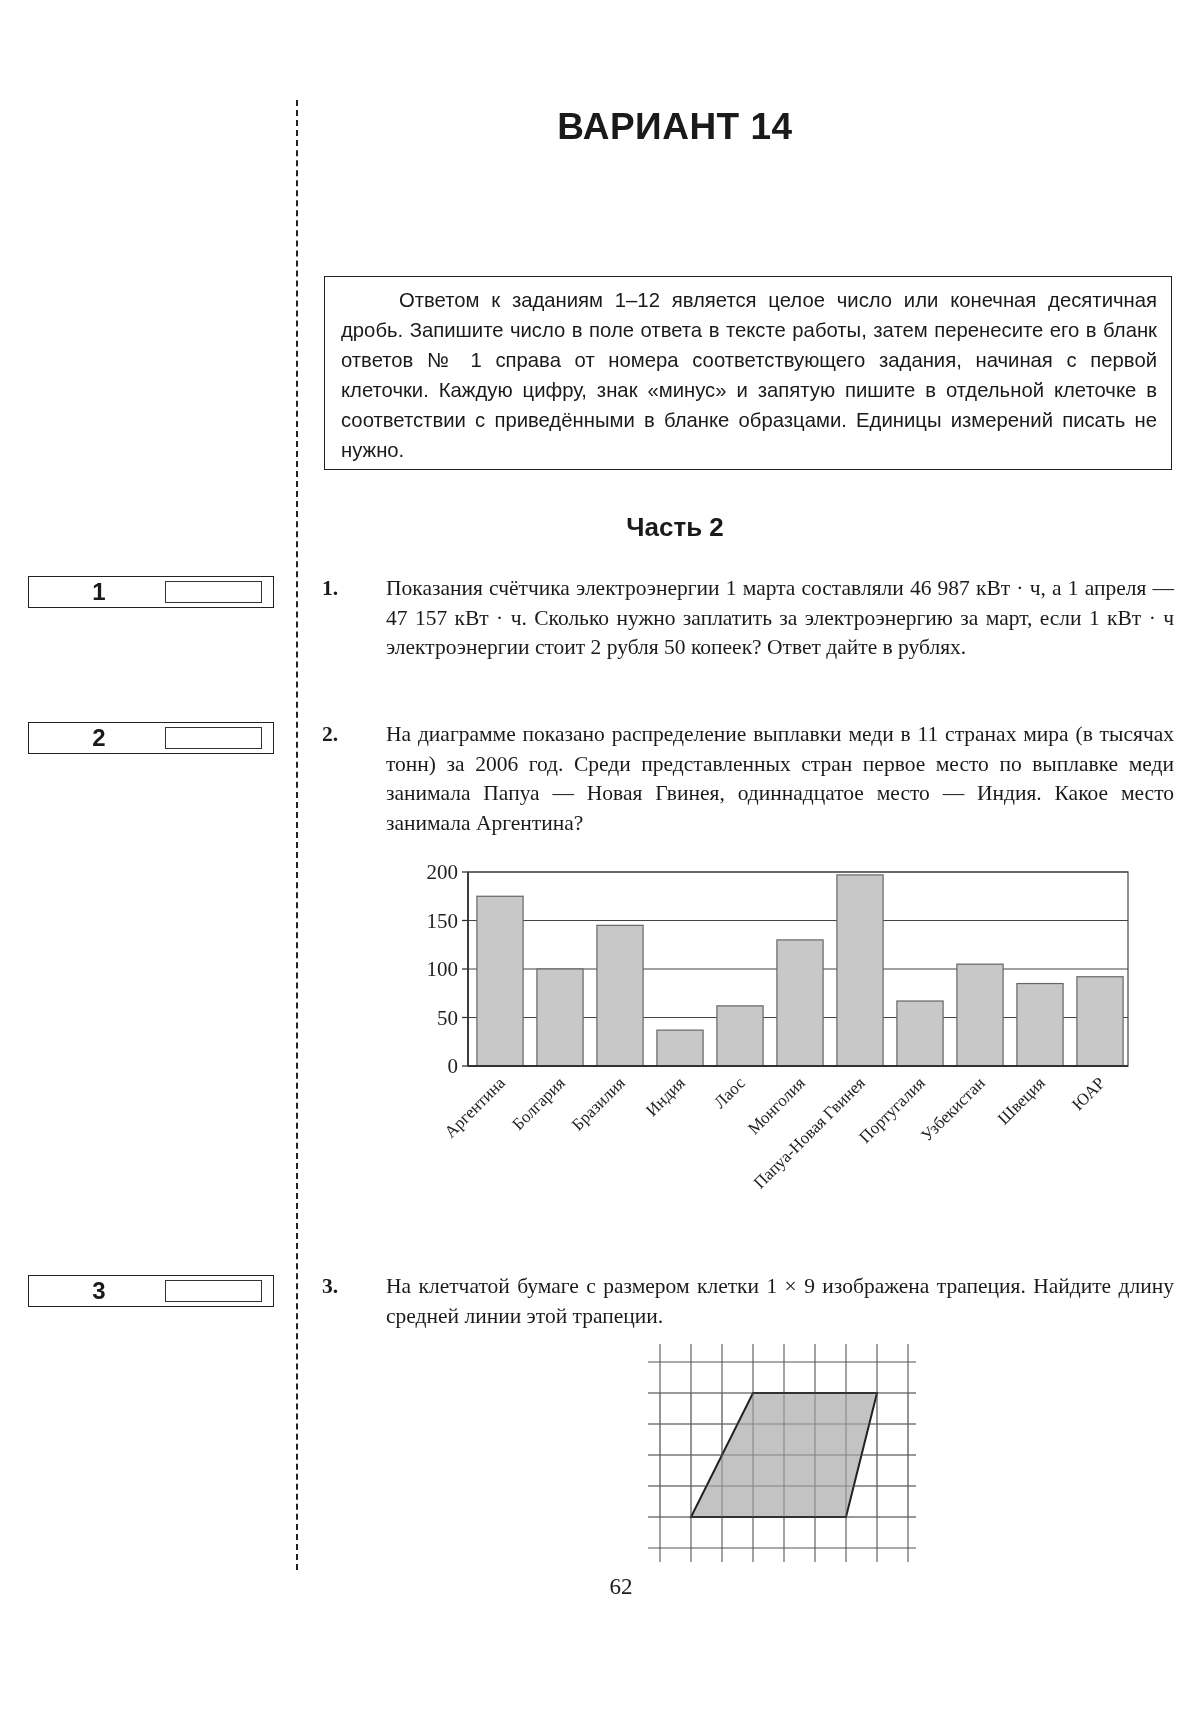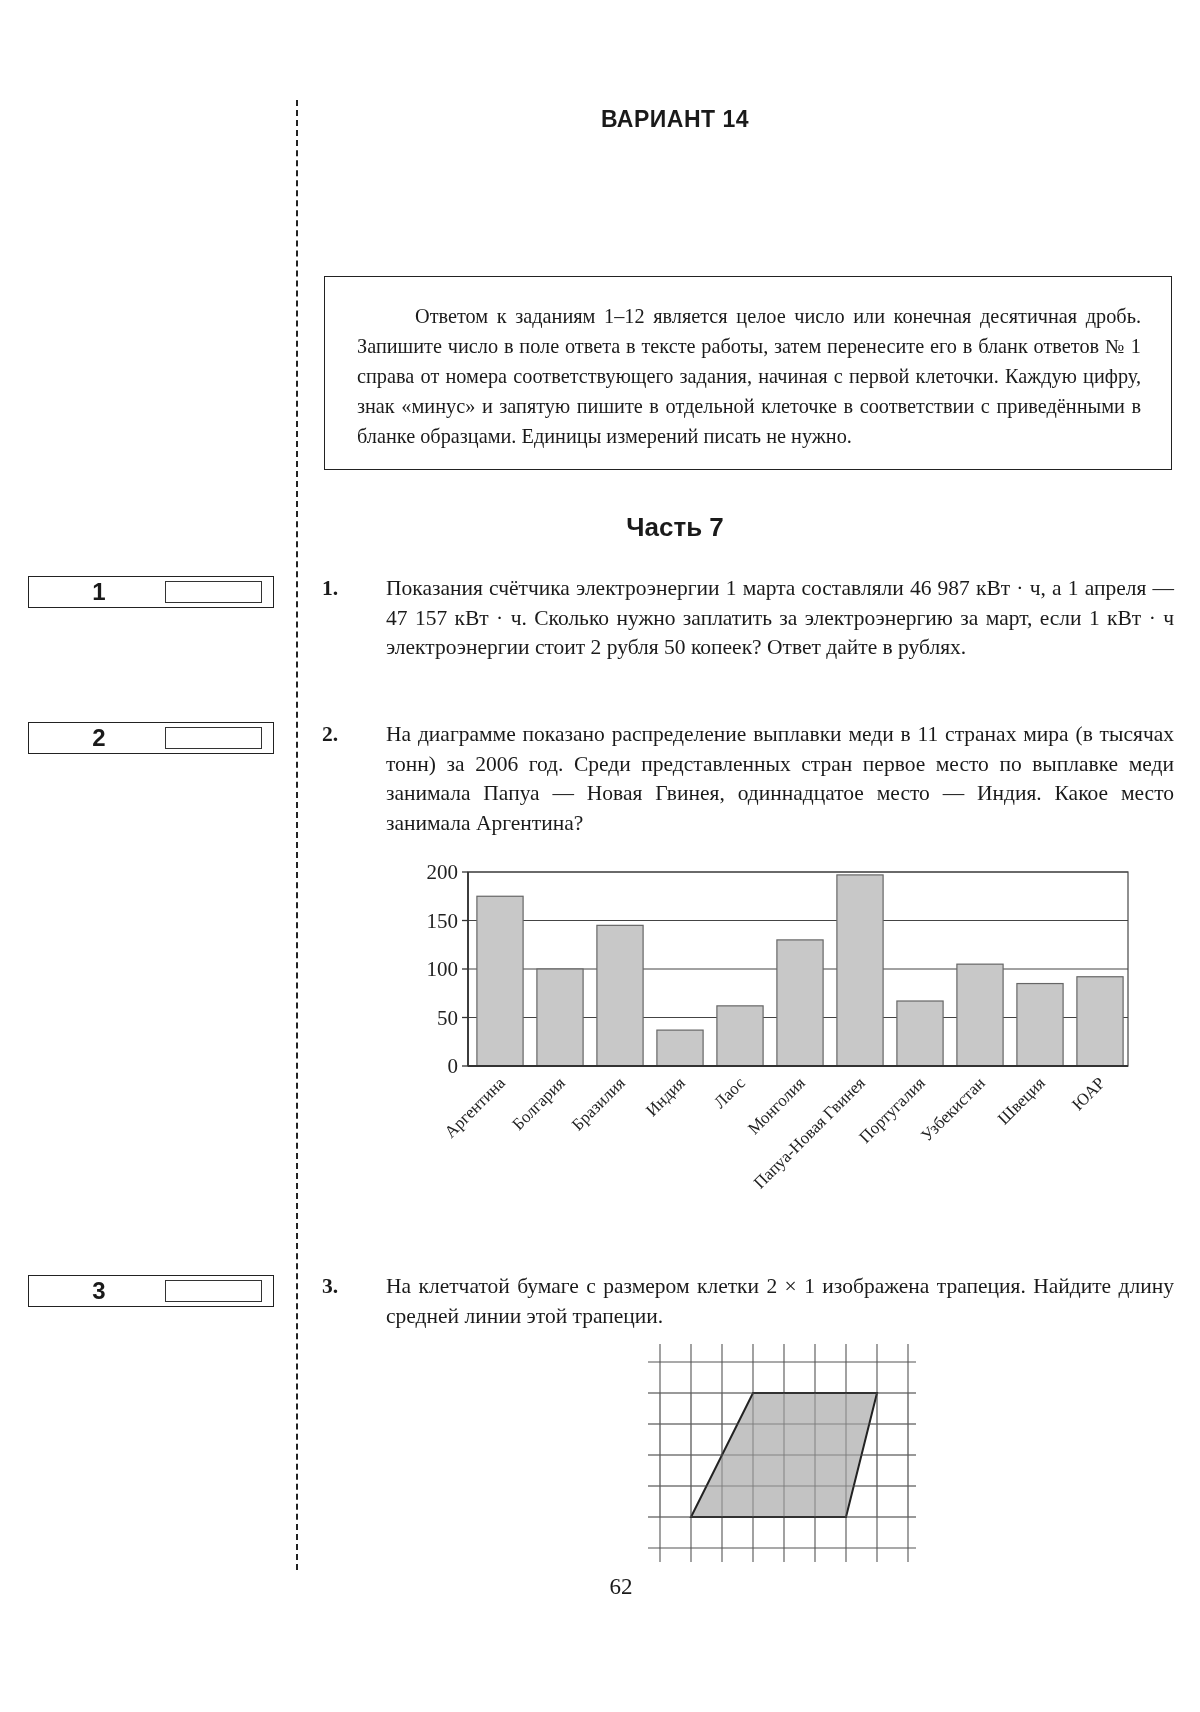--- a/index.html
+++ b/index.html
@@ -1,25 +1,25 @@
 <!DOCTYPE html>
 <html><head>
   <meta charset="utf-8">
   <style>
     html, body { margin: 0; padding: 0; background: #ffffff; }
     body { width: 1200px; height: 1712px; position: relative; overflow: hidden; color: #1a1a1a; }
 
     .cutline { position: absolute; left: 296px; top: 100px; height: 1470px; width: 0; border-left: 2px dashed #222; }
 
     .title { position: absolute; left: 0; width: 1200px; top: 106px; text-align: center; padding-left: 150px; box-sizing: border-box;
-      font-family: "Liberation Sans", "DejaVu Sans", sans-serif; font-weight: bold; font-size: 23px; letter-spacing: 0.5px; }
+      font-family: "Liberation Sans", "DejaVu Sans", sans-serif; font-weight: bold; font-size: 37px; letter-spacing: 0.5px; }
 
     .instr { position: absolute; left: 324px; top: 276px; width: 848px; height: 194px; border: 1.5px solid #222; box-sizing: border-box;
       padding: 8px 14px 0 16px; font-family: "Liberation Sans", "DejaVu Sans", sans-serif; font-size: 20.3px; line-height: 30px; text-align: justify; }
-    .instr p { margin: 16px; text-indent: 58px; font-family: Liberation Serif, serif; }
+    .instr p { margin: 0; text-indent: 58px; }
 
     .part { position: absolute; left: 0; width: 1200px; top: 512px; text-align: center; padding-left: 150px; box-sizing: border-box;
       font-family: "Liberation Sans", "DejaVu Sans", sans-serif; font-weight: bold; font-size: 26px; }
 
     .ansbox { position: absolute; left: 28px; width: 246px; height: 32px; border: 1.5px solid #222; box-sizing: border-box; background: #fff; }
     .ansbox .num { position: absolute; left: 0; width: 140px; top: 0; height: 30px; line-height: 30px; text-align: center;
       font-family: "Liberation Sans", "DejaVu Sans", sans-serif; font-weight: bold; font-size: 24px; }
     .ansbox .field { position: absolute; left: 136px; top: 4px; width: 97px; height: 22px; border: 1.5px solid #333; box-sizing: border-box; background: #fff; }
 
     .task { position: absolute; left: 322px; width: 852px; font-family: "Liberation Serif", "DejaVu Serif", serif; font-size: 21.5px; line-height: 29.5px; }
@@ -39,21 +39,21 @@
 <body>
 
 <div class="cutline"></div>
 
 <div class="title">ВАРИАНТ 14</div>
 
 <div class="instr">
   <p>Ответом к заданиям 1–12 является целое число или конечная десятичная дробь. Запишите число в поле ответа в тексте работы, затем перенесите его в бланк ответов № 1 справа от номера соответствующего задания, начиная с первой клеточки. Каждую цифру, знак «минус» и запятую пишите в отдельной клеточке в соответствии с приведёнными в бланке образцами. Единицы измерений писать не нужно.</p>
 </div>
 
-<div class="part">Часть 7</div>
+<div class="part">Часть 2</div>
 
 <div class="ansbox" style="top:576px;">
   <div class="num">1</div>
   <div class="field"></div>
 </div>
 <div class="ansbox" style="top:722px;">
   <div class="num">2</div>
   <div class="field"></div>
 </div>
 <div class="ansbox" style="top:1275px;">
@@ -109,21 +109,21 @@
     <text x="406" y="224" text-anchor="end" class="cat" transform="rotate(-45 406 224)">Монголия</text>
     <text x="466" y="224" text-anchor="end" class="cat" transform="rotate(-45 466 224)">Папуа-Новая Гвинея</text>
     <text x="526" y="224" text-anchor="end" class="cat" transform="rotate(-45 526 224)">Португалия</text>
     <text x="586" y="224" text-anchor="end" class="cat" transform="rotate(-45 586 224)">Узбекистан</text>
     <text x="646" y="224" text-anchor="end" class="cat" transform="rotate(-45 646 224)">Швеция</text>
     <text x="706" y="224" text-anchor="end" class="cat" transform="rotate(-45 706 224)">ЮАР</text>
   </svg>
 
 <div class="task" style="top:1272px;">
   <span class="tnum">3.</span>
-  <div class="ttext">На клетчатой бумаге с размером клетки 2 × 1 изображена трапеция. Найдите длину средней линии этой трапеции.</div>
+  <div class="ttext">На клетчатой бумаге с размером клетки 1 × 9 изображена трапеция. Найдите длину средней линии этой трапеции.</div>
 </div>
 
 <svg id="grid" width="290" height="230">
     <line x1="30" x2="30" y1="4" y2="222" stroke="#555" stroke-width="1.1"></line>
     <line x1="61" x2="61" y1="4" y2="222" stroke="#555" stroke-width="1.1"></line>
     <line x1="92" x2="92" y1="4" y2="222" stroke="#555" stroke-width="1.1"></line>
     <line x1="123" x2="123" y1="4" y2="222" stroke="#555" stroke-width="1.1"></line>
     <line x1="154" x2="154" y1="4" y2="222" stroke="#555" stroke-width="1.1"></line>
     <line x1="185" x2="185" y1="4" y2="222" stroke="#555" stroke-width="1.1"></line>
     <line x1="216" x2="216" y1="4" y2="222" stroke="#555" stroke-width="1.1"></line>

